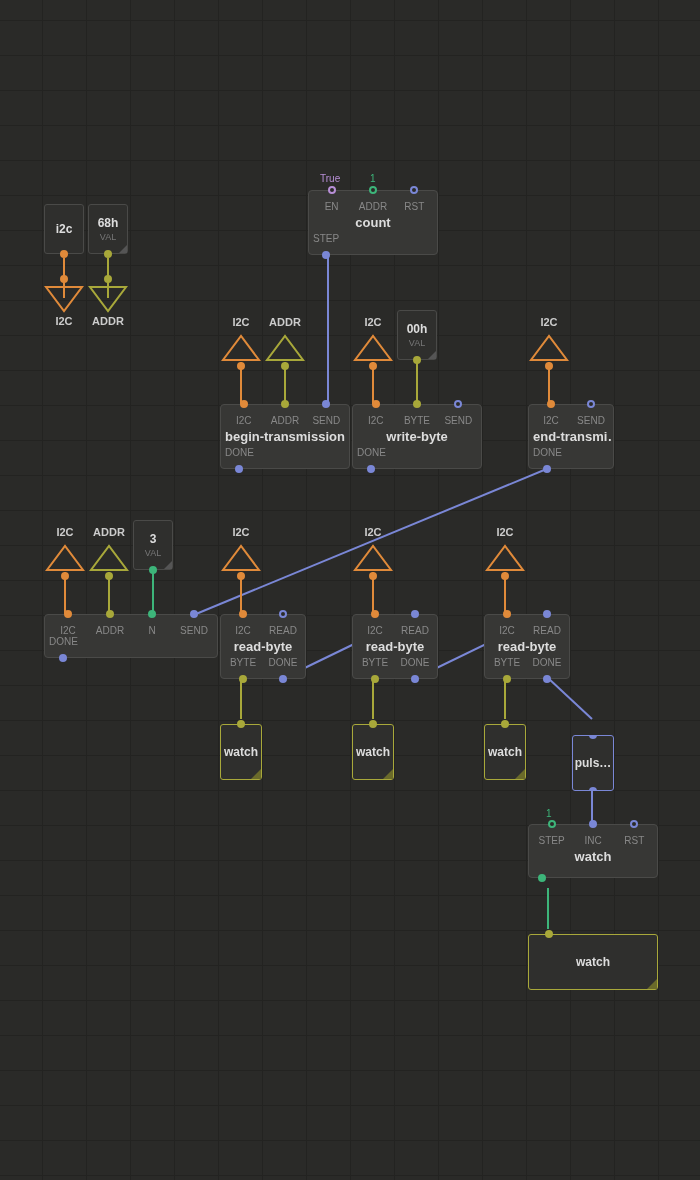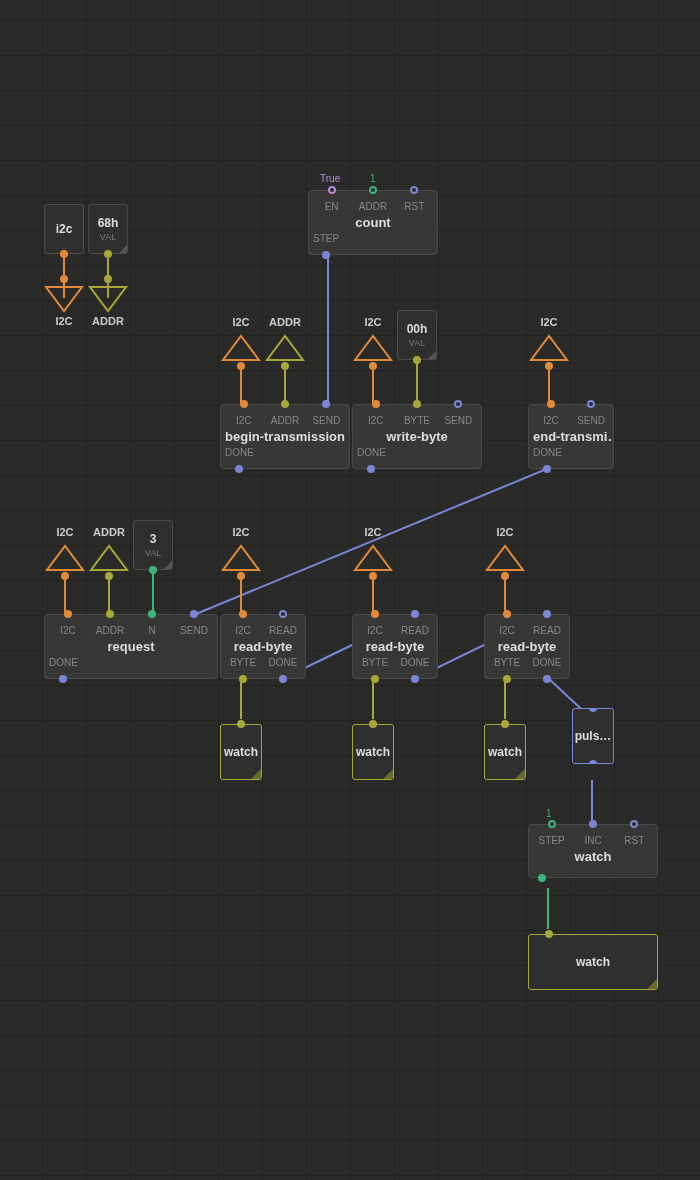--- a/index.html
+++ b/index.html
@@ -186,21 +186,20 @@
       <div class="odot" style="background:#3db57a;border:2px solid #3db57a"></div>
     </div>
 
 <div class="node" style="left:44px;top:614px;width:174px">
   <div class="pinrow">
         <div class="pin top" style="flex:1"><div class="dot solid orange"></div><span>I2C</span></div>
         <div class="pin top" style="flex:1"><div class="dot solid olive"></div><span>ADDR</span></div>
         <div class="pin top" style="flex:1"><div class="dot solid green"></div><span>N</span></div>
         <div class="pin top" style="flex:1"><div class="dot solid blue"></div><span>SEND</span></div>
       </div>
-  <div class="title">request</div>
   <div class="pinrow">
         <div class="pin bot"><div class="dot solid blue"></div><span>DONE</span></div>
         <div class="sp"></div>
       </div>
 </div>
 
 <div class="tri" style="left:221px;top:544px"><svg viewBox="0 0 40 28">
         <path d="M2 26 L38 26 L20 2 Z" fill="none" stroke="#e08a3a" stroke-width="2"></path>
       </svg><div class="lbl" style="top:-18px">I2C</div><div class="idotbox" style="top:auto;bottom:-8px;background:#e08a3a;border:2px solid #e08a3a"></div></div>
 <div class="tri" style="left:353px;top:544px"><svg viewBox="0 0 40 28">
@@ -255,21 +254,21 @@
       <div class="idot"></div>
       <div class="wl">watch</div>
       <div class="corner"></div>
     </div>
 <div class="watch" style="left:484px;top:724px">
       <div class="idot"></div>
       <div class="wl">watch</div>
       <div class="corner"></div>
     </div>
 
-<div class="pulse" style="left:572px;top:708px">
+<div class="pulse" style="left:572px;top:735px">
       <div class="idot"></div>
       <div class="wl">puls…</div>
       <div class="odot"></div>
     </div>
 
 <div class="node" style="left:528px;top:824px;width:130px">
   <div class="pinrow">
         <div class="pin top" style="flex:1"><div class="dot green"></div><span>STEP</span></div>
         <div class="pin top" style="flex:1"><div class="dot solid blue"></div><span>INC</span></div>
         <div class="pin top" style="flex:1"><div class="dot blue"></div><span>RST</span></div>

